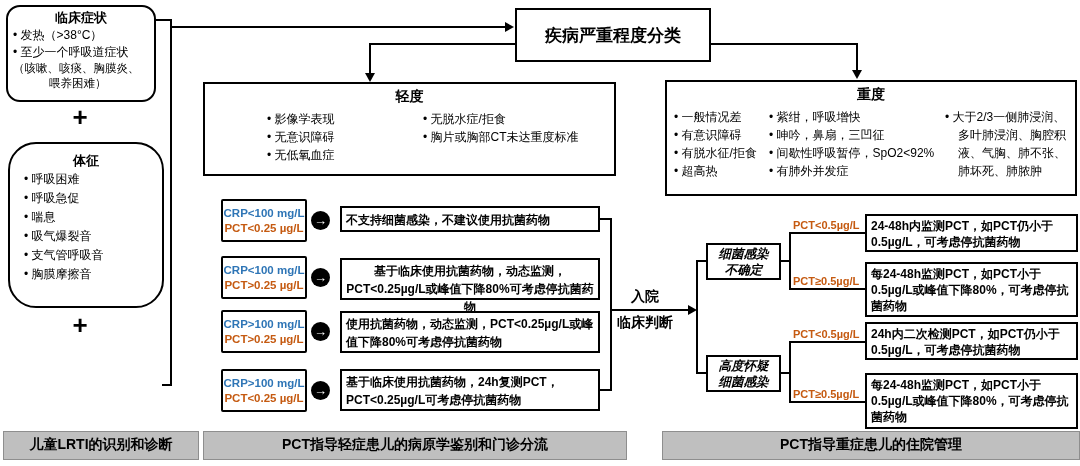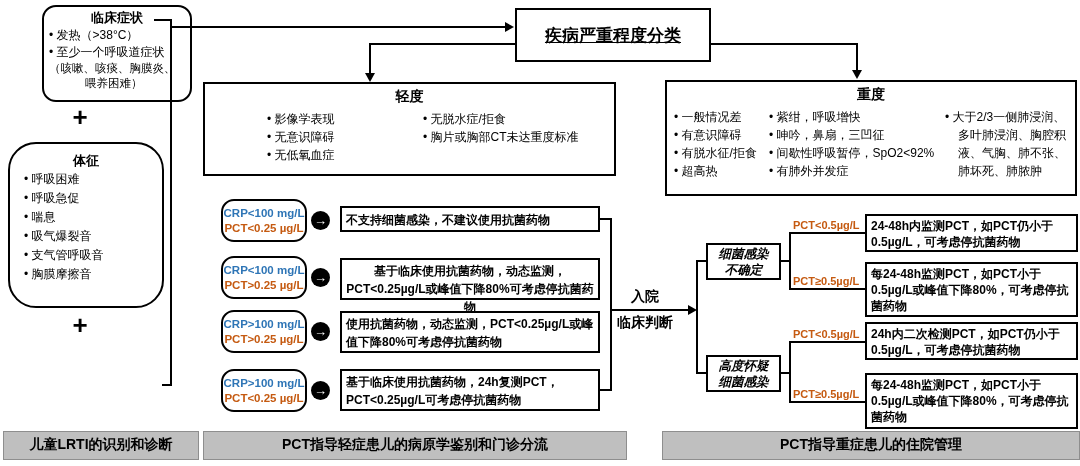--- a/index.html
+++ b/index.html
@@ -4,36 +4,36 @@
 <style>
   html,body{margin:0;padding:0;background:#fff;}
   #canvas{
     position:relative;width:1080px;height:466px;background:#fff;
     font-family:"Liberation Sans","DejaVu Sans",sans-serif;color:#000;
     overflow:hidden;
   }
   .abs{position:absolute;box-sizing:border-box;}
   .line{position:absolute;background:#000;}
   .box{position:absolute;box-sizing:border-box;border:2px solid #000;background:#fff;}
-  .round{border-radius:14px;margin-left:36px;}
+  .round{border-radius:14px;}
   .title{font-weight:bold;text-align:center;font-size:13px;line-height:18px;}
   ul.blist{margin:0;padding:0;list-style:none;font-size:12px;line-height:18px;}
   ul.blist li{padding-left:13px;text-indent:-13px;}
   ul.blist li::before{content:"•  ";}
   .plus{position:absolute;font-size:26px;font-weight:bold;text-align:center;}
   .footbar{
     position:absolute;background:#bfbfbf;border:1px solid #8e8e8e;
     font-weight:bold;font-size:14px;text-align:center;line-height:25px;
   }
   .ah-right{position:absolute;width:0;height:0;border-top:5px solid transparent;
     border-bottom:5px solid transparent;border-left:9px solid #000;}
   .ah-down{position:absolute;width:0;height:0;border-left:5px solid transparent;
     border-right:5px solid transparent;border-top:9px solid #000;}
   .crpbox{
-    position:absolute;box-sizing:border-box;border:2px solid #000;border-radius:13px;
+    position:absolute;box-sizing:border-box;border:2px solid #000;border-radius:2px;
     width:86px;height:43px;display:flex;flex-direction:column;justify-content:center;
     align-items:center;font-size:11.5px;font-weight:bold;line-height:15px;background:#fff;
   }
   .crp{color:#2e75b6;}
   .pct{color:#c55a11;}
   .circlearrow{
     position:absolute;width:19px;height:19px;border-radius:50%;background:#000;
     color:#fff;font-size:13px;font-weight:bold;display:flex;align-items:center;
     justify-content:center;line-height:19px;
   }
@@ -82,21 +82,21 @@
 
 
   <div class="footbar" style="left:3px;top:431px;width:194px;height:27px;">儿童LRTI的识别和诊断</div>
 
   <div class="line" style="left:154px;top:19px;width:18px;height:2px;"></div>
   <div class="line" style="left:170px;top:19px;width:2px;height:367px;"></div>
   <div class="line" style="left:162px;top:384px;width:10px;height:2px;"></div>
   <div class="line" style="left:170px;top:26px;width:336px;height:2px;"></div>
   <div class="ah-right" style="left:505px;top:22px;"></div>
 
-  <div class="box" style="left:515px;top:8px;width:196px;height:54px;display:flex;align-items:center;justify-content:center;font-size:17px;font-weight:bold;text-decoration:underline;">
+  <div class="box" style="left:515px;top:8px;width:196px;height:54px;display:flex;align-items:center;justify-content:center;font-size:17px;font-weight:bold;">
     <span>疾病严重程度分类</span>
   </div>
 
   <div class="line" style="left:369px;top:43px;width:146px;height:2px;"></div>
   <div class="line" style="left:369px;top:43px;width:2px;height:31px;"></div>
   <div class="ah-down" style="left:365px;top:73px;"></div>
 
   <div class="line" style="left:711px;top:43px;width:147px;height:2px;"></div>
   <div class="line" style="left:856px;top:43px;width:2px;height:28px;"></div>
   <div class="ah-down" style="left:852px;top:70px;"></div>

